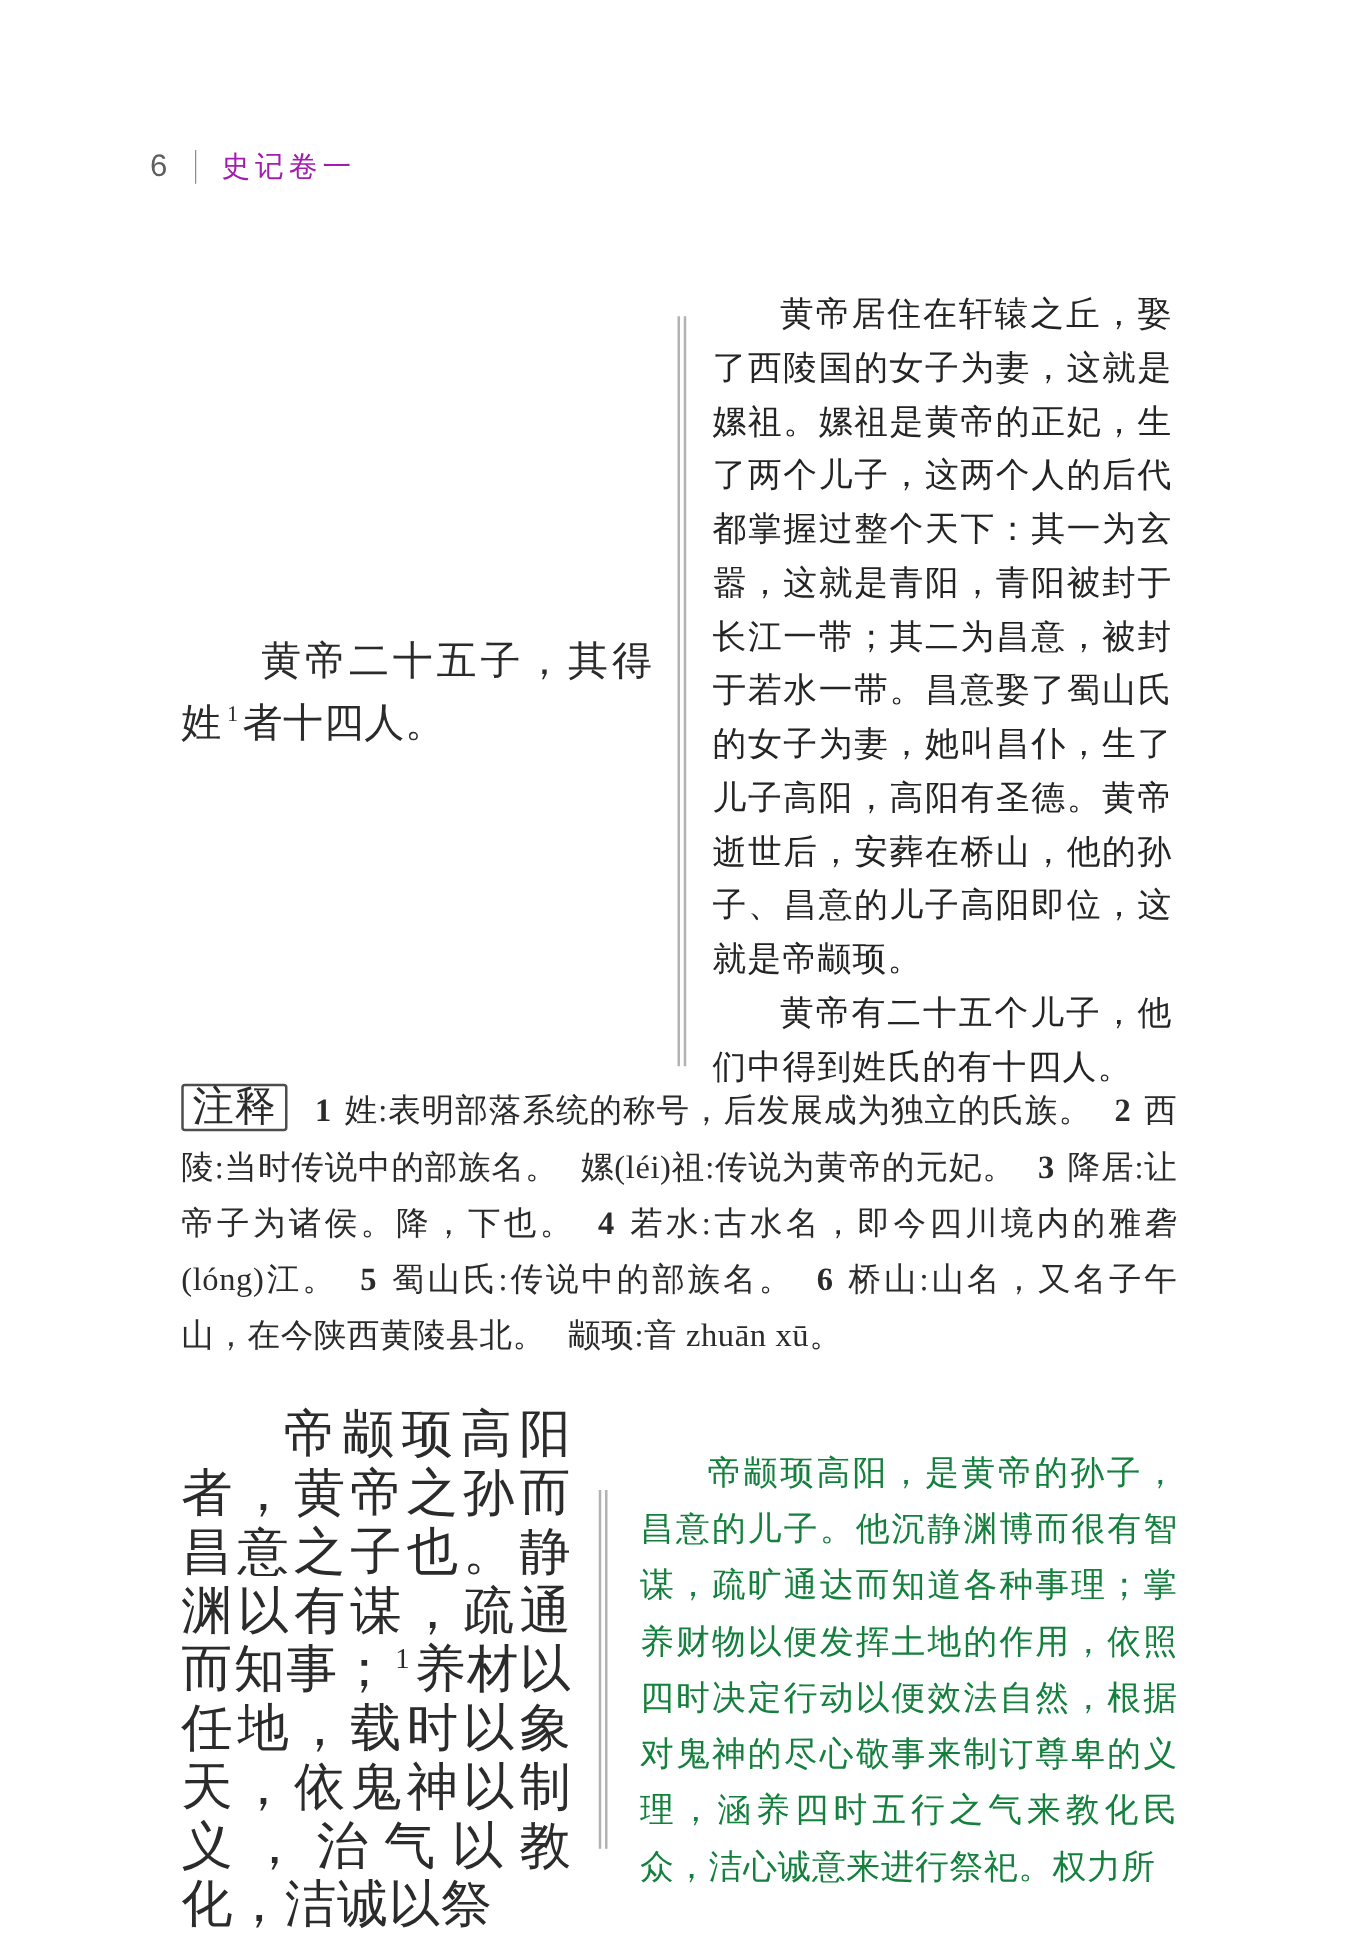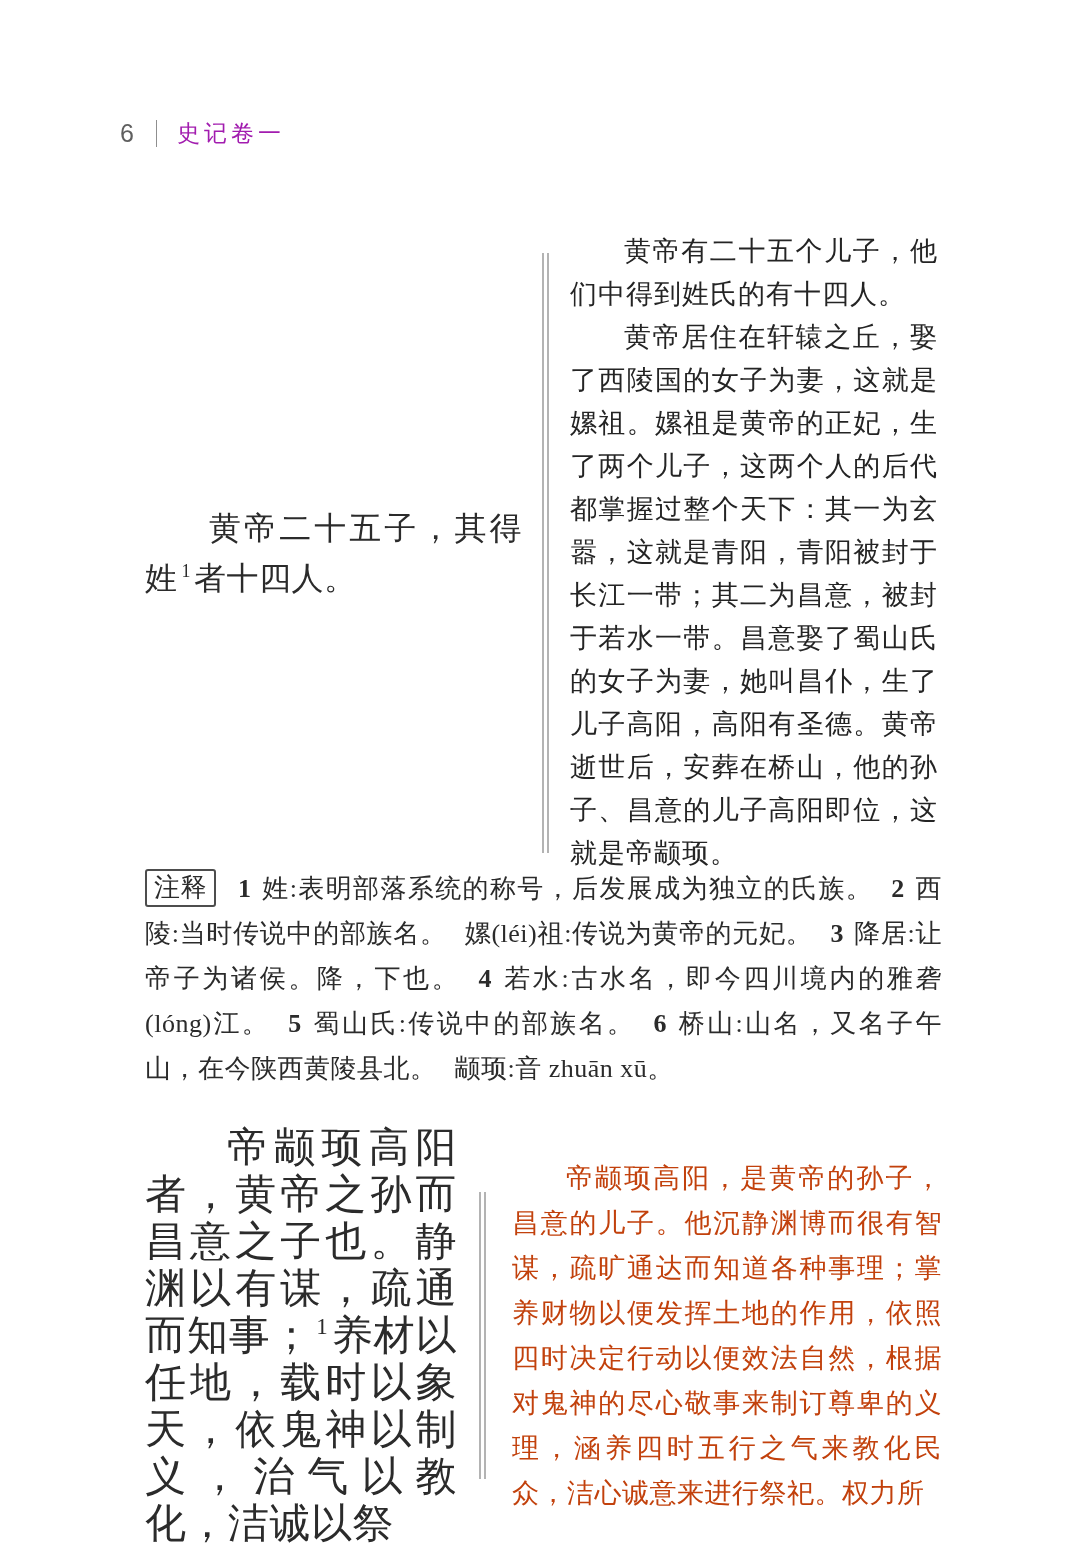--- a/index.html
+++ b/index.html
@@ -93,21 +93,21 @@
     text-align: justify;
     letter-spacing: 0.5px;
     color: #2b2b2b;
   }
   .notes-label {
     display: inline-block;
     border: 2px solid #4d4d4d;
     border-radius: 3px;
     padding: 0 7px;
     line-height: 34px;
-    font-size: 26px;
+    font-size: 33px;
     margin-right: 22px;
     vertical-align: 1px;
   }
   .note-num {
     font-weight: bold;
     margin-right: 10px;
   }
   .note-num:empty { display: none; }
   .note-item { margin-right: 18px; font-family: Liberation Serif, serif; }
 
@@ -120,42 +120,42 @@
     text-align: justify;
     letter-spacing: 0.5px;
   }
   .s2-div { margin-left: 22px; margin-right: 26px; height: 287px; }
   .s2-right {
     width: 430px;
     font-size: 27px;
     line-height: 45px;
     text-align: justify;
     letter-spacing: 0.5px;
-    color: #c2410c;
+    color: #15803d;
   }
 </style>
 </head>
 <body>
 
 <div class="page">
 
   <div class="header">
     <span class="page-num">6</span>
     <span class="header-rule"></span>
     <span class="book-title">史记卷一</span>
   </div>
 
   <div class="section sec1">
     <div class="col s1-left">
       <p>黄帝二十五子，其得姓<sup>1</sup>者十四人。</p>
     </div>
     <div class="divider-v s1-div"></div>
     <div class="col s1-right">
+      <p>黄帝居住在轩辕之丘，娶了西陵国的女子为妻，这就是嫘祖。嫘祖是黄帝的正妃，生了两个儿子，这两个人的后代都掌握过整个天下：其一为玄嚣，这就是青阳，青阳被封于长江一带；其二为昌意，被封于若水一带。昌意娶了蜀山氏的女子为妻，她叫昌仆，生了儿子高阳，高阳有圣德。黄帝逝世后，安葬在桥山，他的孙子、昌意的儿子高阳即位，这就是帝颛顼。</p>
       <p>黄帝有二十五个儿子，他们中得到姓氏的有十四人。</p>
-      <p>黄帝居住在轩辕之丘，娶了西陵国的女子为妻，这就是嫘祖。嫘祖是黄帝的正妃，生了两个儿子，这两个人的后代都掌握过整个天下：其一为玄嚣，这就是青阳，青阳被封于长江一带；其二为昌意，被封于若水一带。昌意娶了蜀山氏的女子为妻，她叫昌仆，生了儿子高阳，高阳有圣德。黄帝逝世后，安葬在桥山，他的孙子、昌意的儿子高阳即位，这就是帝颛顼。</p>
     </div>
   </div>
 
   <div class="notes">
     <span class="notes-label">注释</span><span class="note-item"><b class="note-num">1</b><span class="note-text">姓:表明部落系统的称号，后发展成为独立的氏族。</span></span><span class="note-item"><b class="note-num">2</b><span class="note-text">西陵:当时传说中的部族名。</span></span><span class="note-item"><span class="note-text">嫘(léi)祖:传说为黄帝的元妃。</span></span><span class="note-item"><b class="note-num">3</b><span class="note-text">降居:让帝子为诸侯。降，下也。</span></span><span class="note-item"><b class="note-num">4</b><span class="note-text">若水:古水名，即今四川境内的雅砻(lóng)江。</span></span><span class="note-item"><b class="note-num">5</b><span class="note-text">蜀山氏:传说中的部族名。</span></span><span class="note-item"><b class="note-num">6</b><span class="note-text">桥山:山名，又名子午山，在今陕西黄陵县北。</span></span><span class="note-item"><span class="note-text">颛顼:音 zhuān xū。</span></span>
   </div>
 
   <div class="section sec2">
     <div class="col s2-left">
       <p>帝颛顼高阳者，黄帝之孙而昌意之子也。静渊以有谋，疏通而知事；<sup>1</sup>养材以任地，载时以象天，依鬼神以制义，治气以教化，洁诚以祭</p>

